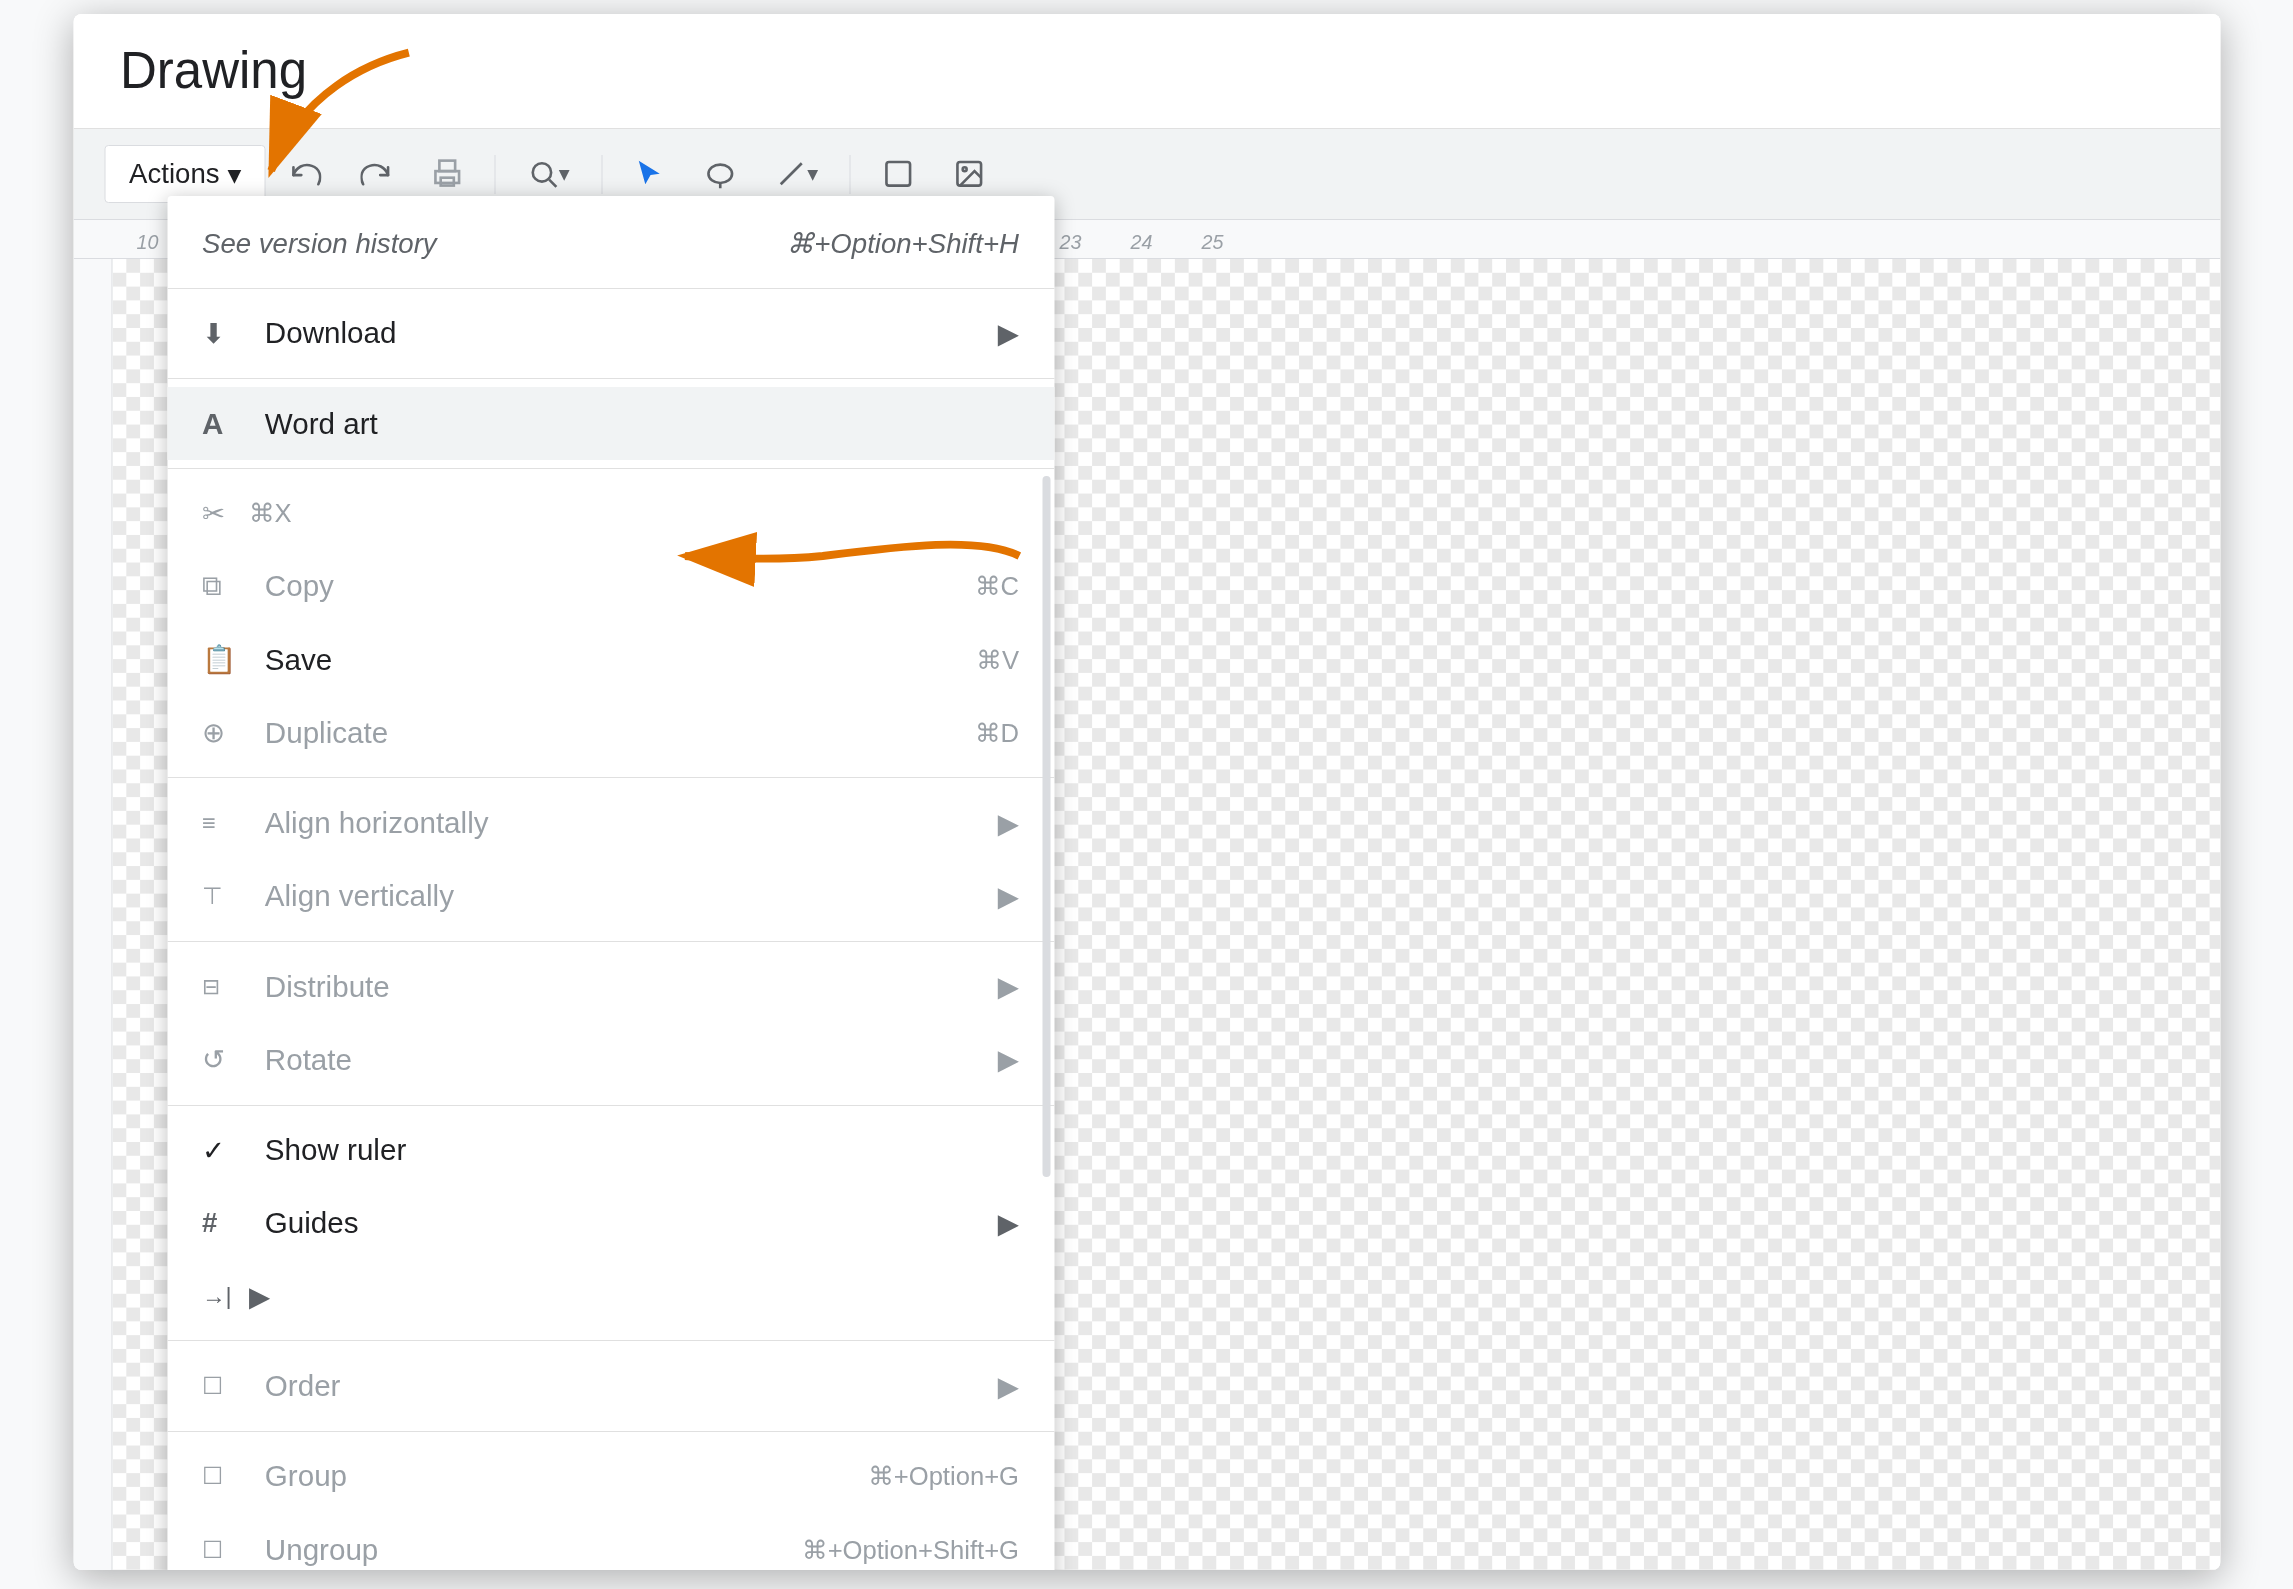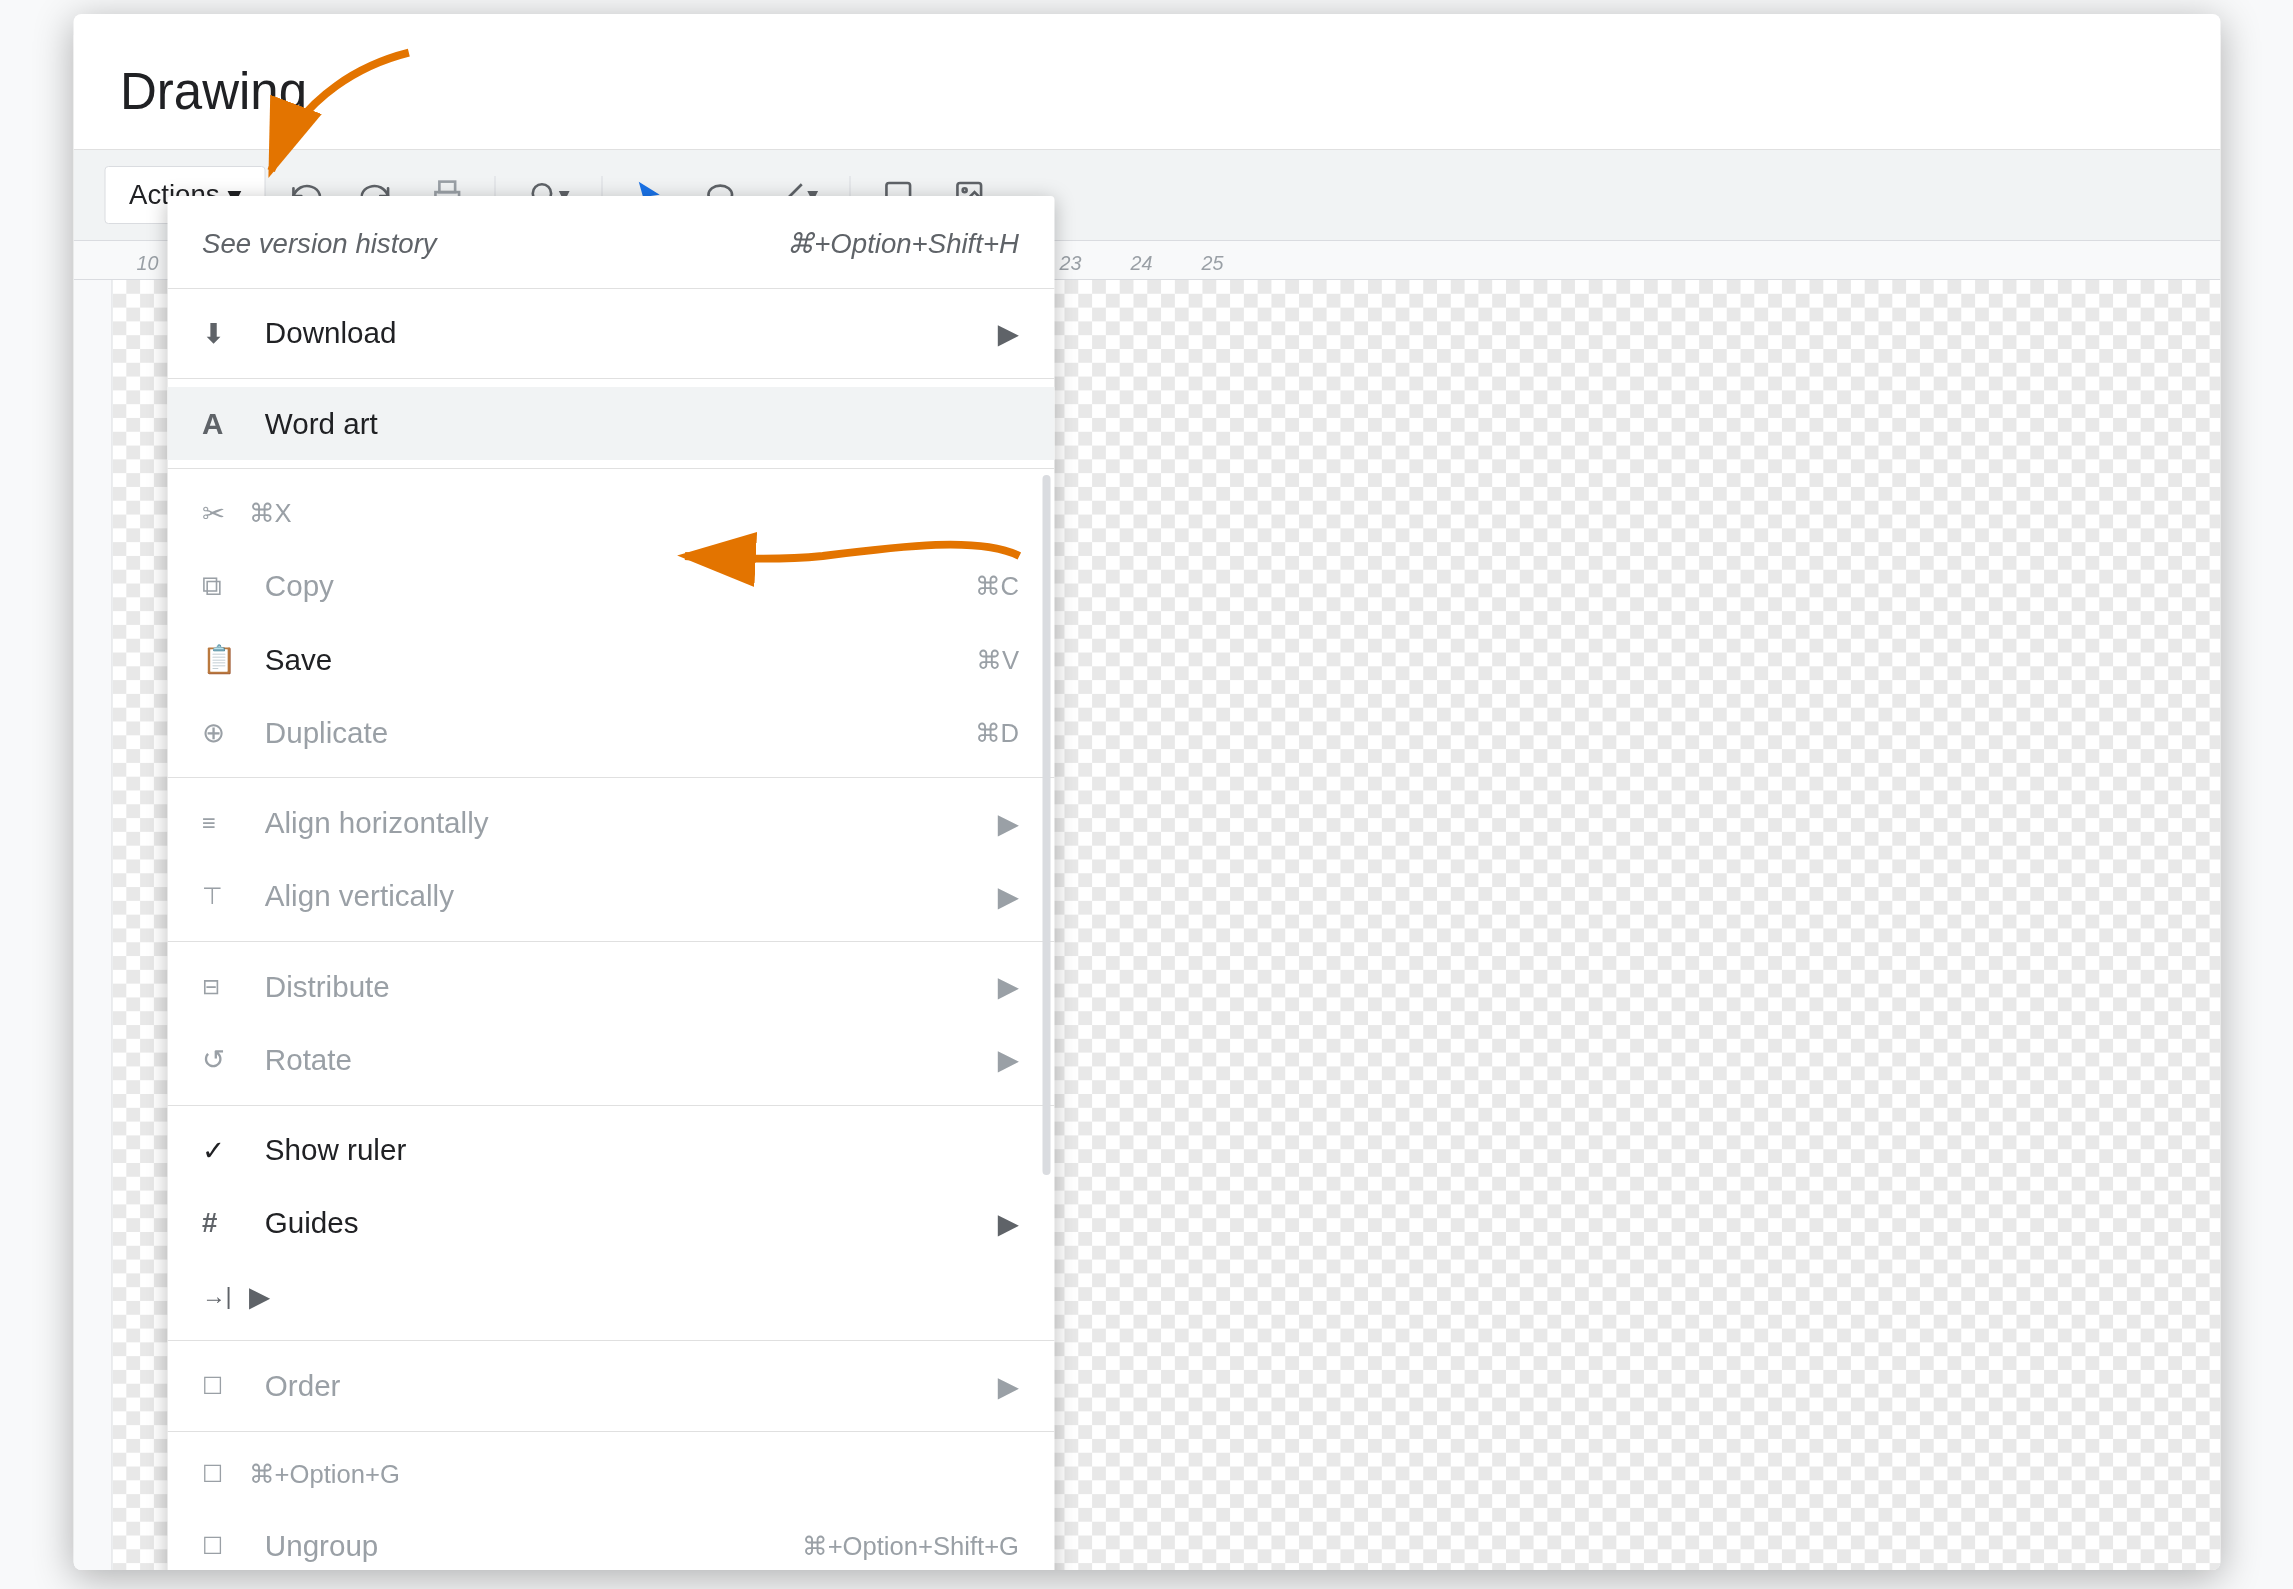--- a/index.html
+++ b/index.html
@@ -37,21 +37,20 @@
 
     
     .dialog-header {
       display: flex;
       align-items: center;
       justify-content: space-between;
       padding: 27.6px 47px;
       background: #fff;
       border-bottom: 1px solid #e0e0e0;
       flex-shrink: 0;
-      margin-top: 21px;
     }
 
     .dialog-title {
       font-size: 51px;
       font-weight: 500;
       color: #202124;
       display: flex;
       align-items: center;
       gap: 23.6px;
     }
@@ -492,20 +491,21 @@
     <div class="menu-item disabled">
       <span class="item-icon disabled-icon" style="font-size:23.6px;">☐</span>
       <span class="item-label">Order</span>
       <span class="item-arrow" style="color:#9aa0a6;">▶</span>
     </div>
 
     <div class="menu-separator"></div>
 
     <div class="menu-item disabled">
       <span class="item-icon disabled-icon" style="font-size:23.6px;">☐</span>
+      <span class="item-label">Group</span>
       <span class="item-shortcut">⌘+Option+G</span>
     </div>
 
     <div class="menu-item disabled">
       <span class="item-icon disabled-icon" style="font-size:23.6px;">☐</span>
       <span class="item-label">Ungroup</span>
       <span class="item-shortcut">⌘+Option+Shift+G</span>
     </div>
 
     <div class="menu-scroll-bar"></div>

